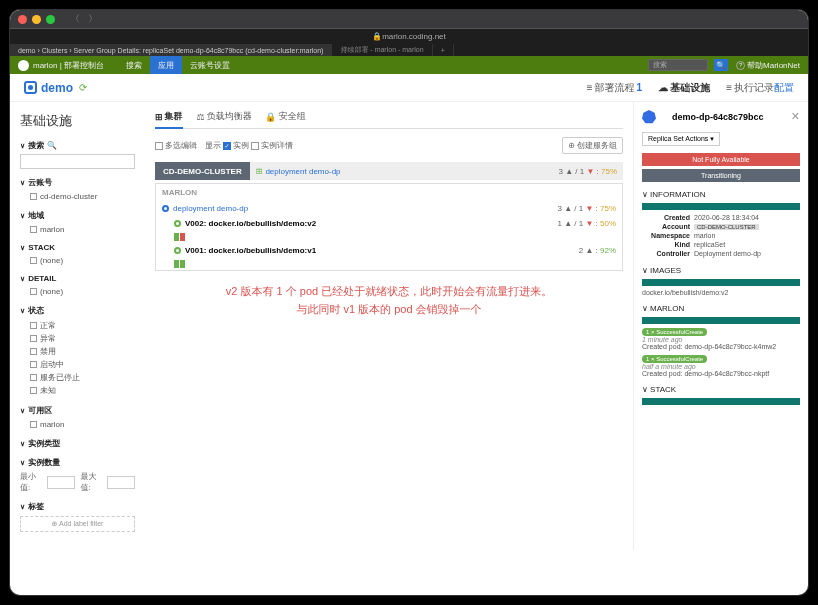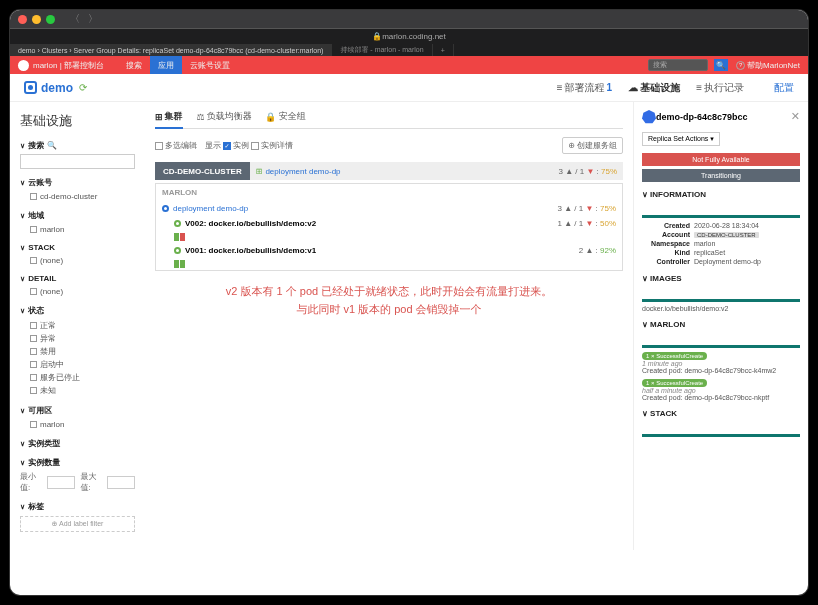--- a/index.html
+++ b/index.html
@@ -6,37 +6,37 @@
 body{background:#000;padding:10px}
 .window{background:#fff;border-radius:10px;overflow:hidden;width:798px;height:585px;box-shadow:0 0 0 1px #333}
 .titlebar{height:18px;background:#3a3a3c;display:flex;align-items:center;padding:0 8px;gap:5px}
 .dot{width:9px;height:9px;border-radius:50%}
 .red{background:#ff5f57}.yellow{background:#ffbd2e}.green{background:#28c940}
 .navchev{color:#999;font-size:10px;margin-left:10px;display:flex;gap:8px}
 .urlbar{height:16px;background:#1e1e1f;display:flex;align-items:center;justify-content:center;color:#aaa;font-size:8px;border-top:1px solid #555}
 .tabbar{height:12px;background:#1e1e1f;display:flex;font-size:7px;color:#888}
 .tab{padding:0 8px;display:flex;align-items:center;border-right:1px solid #333;height:100%}
 .tab.active{background:#333;color:#ccc}
-.topbar{height:18px;background:#ef4444;display:flex;align-items:center;color:#eee;font-size:8px;padding:0 8px}
+.topbar{height:18px;background:#4d7c0f;display:flex;align-items:center;color:#eee;font-size:8px;padding:0 8px}
 .logo{width:11px;height:11px;border-radius:50%;background:#fff;margin-right:4px;display:inline-block}
 .topnav{margin-left:14px;display:flex}
 .topnav span{padding:0 8px;height:18px;display:flex;align-items:center}
 .topnav .on{background:#2a71d4}
 .search{margin-left:auto;margin-right:6px;width:60px;height:12px;background:#555;border:1px solid #666;border-radius:2px;font-size:7px;color:#aaa;padding:0 4px;display:flex;align-items:center}
 .help{width:9px;height:9px;border:1px solid #aaa;border-radius:50%;font-size:6px;display:flex;align-items:center;justify-content:center;margin-right:2px}
 .content{flex:1;display:flex;flex-direction:column;overflow:hidden}
 .apphead{height:28px;border-bottom:1px solid #eee;display:flex;align-items:center;padding:0 14px;font-size:10px}
 .appname{font-size:12px;font-weight:bold;color:#2a71d4;display:flex;align-items:center;gap:4px}
 .appicon{width:13px;height:13px;border:2px solid #2a71d4;border-radius:3px;position:relative}
 .appicon:after{content:"";position:absolute;width:5px;height:5px;background:#2a71d4;border-radius:50%;top:2px;left:2px}
 .refr{color:#6ab04c;margin-left:6px}
 .headtabs{margin-left:auto;display:flex;gap:16px;color:#555}
 .headtabs span{display:flex;align-items:center;gap:2px}
 .headtabs .active{color:#333;font-weight:600}
-.cfg{margin-left:30px;color:#2a71d4}
+.cfg{color:#2a71d4}
 .main{display:flex;flex:1;overflow:hidden}
 .sidebar{width:135px;padding:10px 10px;font-size:8px;overflow-y:auto}
 .pagetit{font-size:13px;color:#333;margin-bottom:10px}
 .sgroup{margin-bottom:8px}
 .sgh{font-weight:bold;color:#222;display:flex;align-items:center;gap:3px;margin-bottom:3px}
 .chev{font-size:7px}
 .sinput{width:100%;height:15px;border:1px solid #ccc;padding:0 3px;font-size:8px}
 .sitem{padding:1px 0 1px 10px;color:#555;display:flex;align-items:center;gap:3px}
 .cb{width:7px;height:7px;border:1px solid #999;display:inline-block}
 .numrow{display:flex;gap:6px;align-items:center;color:#666}
@@ -62,27 +62,27 @@
 .bull{width:7px;height:7px;border:2px solid #2a71d4;border-radius:50%}
 .bull.g{border-color:#6ab04c}
 .rowstats{margin-left:auto;color:#666}
 .pct{color:#d9a534}
 .pct.g{color:#6ab04c}
 .bars{padding:2px 18px;display:flex;gap:1px}
 .bar{width:5px;height:8px}
 .note{color:#d9534f;font-size:11px;text-align:center;margin-top:12px;line-height:1.6}
 .detail{width:175px;border-left:1px solid #eee;padding:8px;font-size:8px;overflow-y:auto}
 .dclose{float:right;color:#999;font-size:11px}
-.dtitle{font-weight:bold;font-size:9px;display:flex;align-items:center;gap:0;margin-bottom:4px}
+.dtitle{font-weight:bold;font-size:9px;display:flex;align-items:center;gap:16px;margin-bottom:4px}
 .k8s{width:14px;height:14px;background:#326ce5;display:inline-block;clip-path:polygon(50% 0,90% 20%,100% 60%,75% 95%,25% 95%,0 60%,10% 20%)}
 .actbtn{border:1px solid #ccc;padding:2px 5px;font-size:7px;margin:4px 0;display:inline-block}
 .dbadge{padding:3px;text-align:center;color:#fff;font-size:7px;margin-top:3px}
 .red2{background:#d9534f}.blue2{background:#5c6773}
 .dsec{margin-top:8px}
-.dsech{font-weight:bold;color:#222;border-bottom:3px solid #0f766e;padding-bottom:16px;margin-bottom:3px}
+.dsech{font-weight:normal;color:#222;border-bottom:7px solid #0f766e;padding-bottom:4px;margin-bottom:3px}
 .dkv{display:flex;font-size:7px;padding:1px 0}
 .dkv .k{width:52px;text-align:right;color:#222;font-weight:600;padding-right:4px}
 .dkv .v{color:#555}
 .tag{background:#ddd;color:#333;padding:0px 3px;font-size:6px;border-radius:1px;display:inline-block}
 .link{color:#2a71d4}
 .evtag{background:#6ab04c;color:#fff;padding:1px 4px;font-size:6px;border-radius:7px;display:inline-block}
 .evtime{font-style:italic;color:#888;font-size:7px}
 .evtxt{font-size:7px;color:#555;margin-bottom:4px}
 .lbl{background:#d4e4f7;color:#2a5a9a;padding:1px 4px;font-size:6.5px;border-radius:2px;display:inline-block;margin:1px 0}
 </style>

